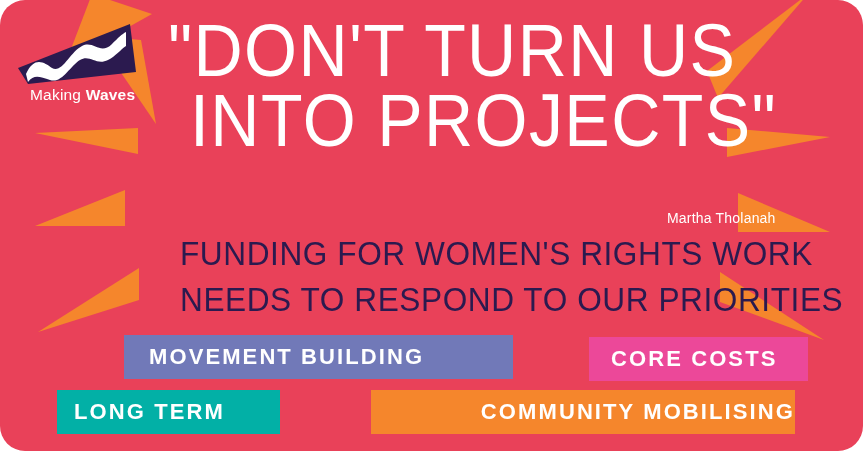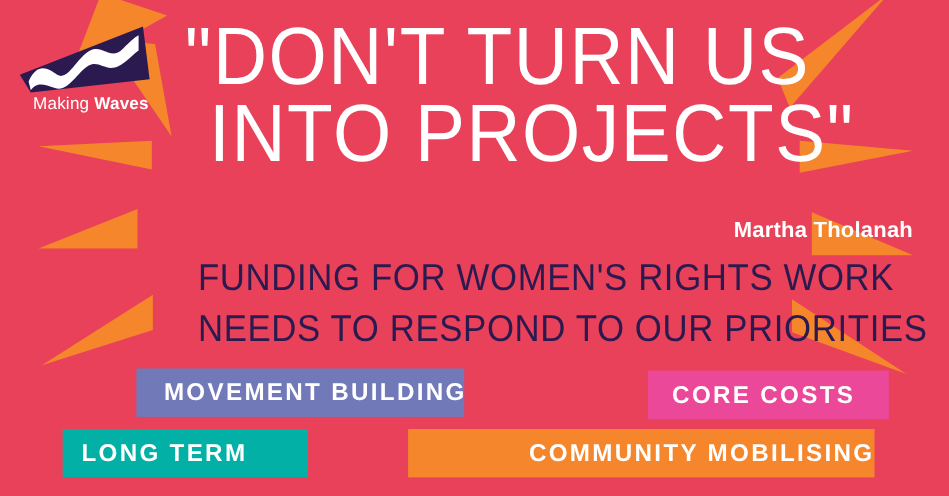--- a/index.html
+++ b/index.html
@@ -8,20 +8,21 @@
     padding: 0;
     background: #ffffff;
   }
   #poster {
     position: relative;
     width: 863px;
     height: 451px;
     overflow: hidden;
     background: #e94159;
     font-family: "Liberation Sans", sans-serif;
+    border-radius: 25px;
   }
 
   
   .deco-layer {
     position: absolute;
     inset: 0;
     width: 863px;
     height: 451px;
     pointer-events: none;
   }
@@ -79,23 +80,23 @@
     white-space: nowrap;
   }
   .headline .hl-line2 {
     padding-left: 24px;
   }
 
   
   .attribution {
     position: absolute;
     left: 667px;
-    top: 198px;
-    font-size: 20px;
-    font-weight: 700;
+    top: 210px;
+    font-size: 14px;
+    font-weight: 400;
     color: #ffffff;
     white-space: nowrap;
     letter-spacing: .2px;
   }
 
   
   .subtitle {
     position: absolute;
     left: 180px;
     top: 231px;
@@ -122,21 +123,21 @@
     color: #ffffff;
     font-family: "Liberation Sans", sans-serif;
     font-size: 22px;
     font-weight: 600;
     letter-spacing: 2.1px;
     white-space: nowrap;
     box-sizing: border-box;
   }
   .tag-movement-building {
     left: 124px;  top: 335px;
-    width: 298px; height: 44px;
+    width: 389px; height: 44px;
     background: #7179b8;
     padding-left: 25px;
   }
   .tag-core-costs {
     left: 589px;  top: 337px;
     width: 219px; height: 44px;
     background: #ec4899;
     padding-left: 22px;
   }
   .tag-long-term {

